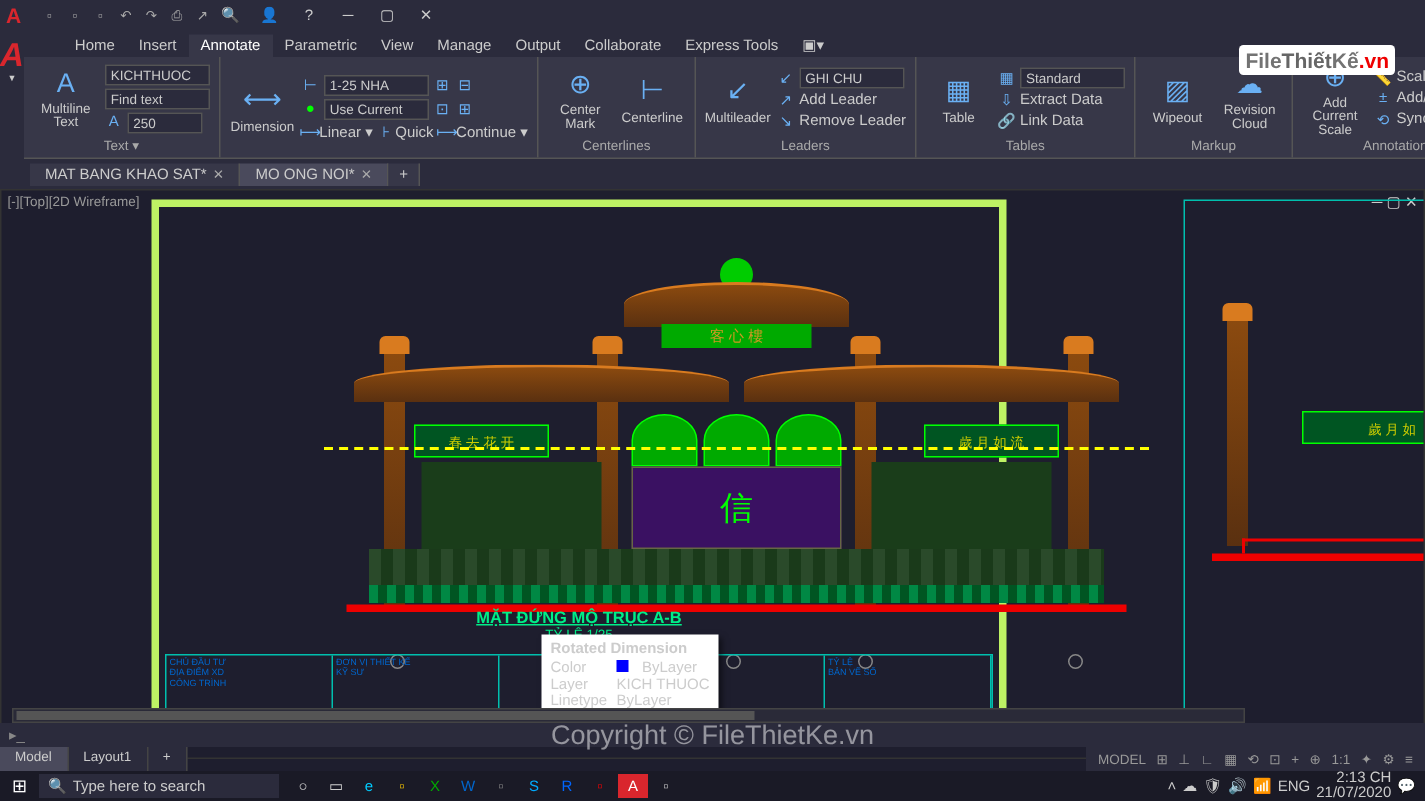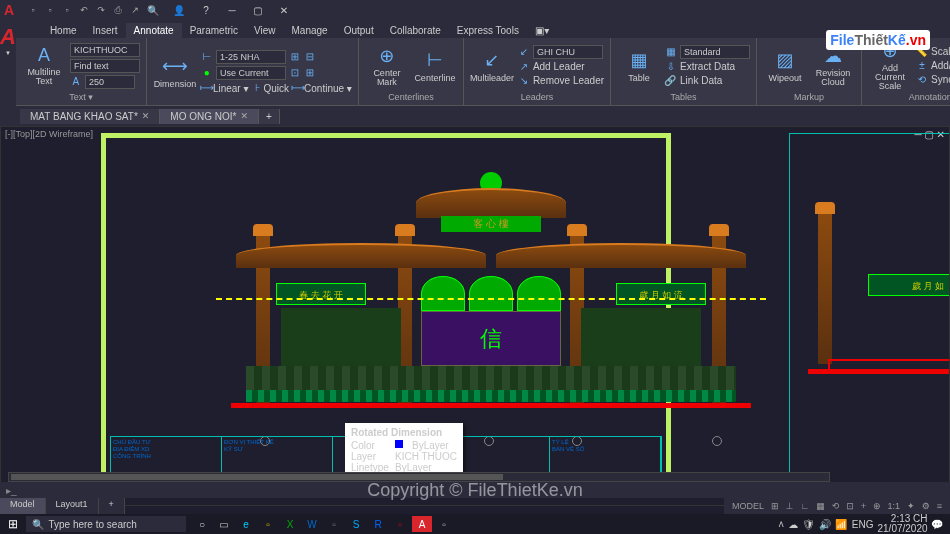--- a/index.html
+++ b/index.html
@@ -66,28 +66,28 @@
 .pillar.p4{right:10px;}
 .dim-dash{position:absolute;top:130px;left:-30px;width:550px;border-top:2px dashed #ff0;}
 .axis-marks{position:absolute;top:260px;left:0;width:490px;height:20px;}
 .axis-marks .ax{position:absolute;width:10px;height:10px;border:1px solid #888;border-radius:50%;top:8px;}
 .drawing-title{position:absolute;left:50%;bottom:60px;transform:translateX(-50%);text-align:center;}
 .drawing-title .t1{color:#0e8;font-size:11px;font-weight:bold;text-decoration:underline;}
 .drawing-title .t2{color:#0e8;font-size:9px;}
 .title-block{position:absolute;bottom:4px;left:4px;right:4px;height:48px;border:1px solid #00bfae;display:flex;}
 .title-block .tb-col{border-right:1px solid #00bfae;flex:1;padding:2px;}
 .title-block .tb-text{color:#06c;font-size:6px;line-height:1.2;}
-.tooltip{position:absolute;left:344px;top:296px;background:#fff;color:#000;padding:4px 6px;font-size:9px;box-shadow:2px 2px 4px rgba(0,0,0,.5);}
+.tooltip{position:absolute;left:360px;top:296px;background:#fff;color:#000;padding:4px 6px;font-size:9px;box-shadow:2px 2px 4px rgba(0,0,0,.5);}
 .tooltip .tt-title{font-weight:bold;margin-bottom:2px;}
 .tooltip .tt-row{display:flex;gap:6px;}
 .tooltip .tt-row .lbl{width:38px;}
 .watermark{position:absolute;left:50%;top:480px;transform:translateX(-50%);font-size:18px;color:rgba(255,255,255,.5);font-weight:500;pointer-events:none;z-index:999;}
 .logo-brand{position:absolute;right:20px;top:30px;z-index:998;background:#fff;padding:2px 4px;border-radius:3px;}
 .logo-brand span{font-size:14px;font-weight:bold;}
-.logo-brand .b1{color:#3b82f6;margin-top:43px;}
+.logo-brand .b1{color:#737373;margin-top:43px;}
 .logo-brand .b2{color:#666;}
 .logo-brand .b3{color:#e00;}
 .cmd-line{position:absolute;bottom:36px;left:0;right:0;height:16px;background:#2b2b3c;display:flex;align-items:center;padding:0 6px;gap:6px;}
 .cmd-line input{flex:1;background:transparent;border:none;color:#aaa;font-size:10px;outline:none;font-style:italic;}
 .model-tabs{position:absolute;bottom:20px;left:0;height:16px;display:flex;background:#2b2b3c;}
 .model-tabs .mtab{padding:1px 10px;font-size:9px;border-right:1px solid #444;}
 .model-tabs .mtab.active{background:#4a4a5c;}
 .taskbar{position:absolute;bottom:0;left:0;right:0;height:20px;background:#1a1a26;display:flex;align-items:center;}
 .taskbar .start{width:26px;height:20px;display:flex;align-items:center;justify-content:center;color:#fff;font-size:12px;}
 .taskbar .search{width:160px;height:16px;background:#2b2b3c;display:flex;align-items:center;padding:0 6px;font-size:9px;color:#888;gap:4px;}
@@ -346,20 +346,24 @@
         <div class="red-line"></div>
         <div class="dim-dash"></div>
         <div class="axis-marks">
           <div class="ax" style="left:14px"></div>
           <div class="ax" style="left:154px"></div>
           <div class="ax" style="left:238px"></div>
           <div class="ax" style="right:154px"></div>
           <div class="ax" style="right:14px"></div>
         </div>
       </div>
+      <div class="drawing-title">
+        <div class="t1">MẶT ĐỨNG MỘ TRỤC A-B</div>
+        <div class="t2">TỶ LỆ 1/25</div>
+      </div>
       <div class="title-block">
         <div class="tb-col">
             <div class="tb-text">CHỦ ĐẦU TƯ<br>ĐỊA ĐIỂM XD<br>CÔNG TRÌNH</div>
           </div>
         <div class="tb-col">
             <div class="tb-text">ĐƠN VỊ THIẾT KẾ<br>KỸ SƯ</div>
           </div>
         <div class="tb-col" style="flex:2"></div>
         <div class="tb-col">
             <div class="tb-text">TỶ LỆ<br>BẢN VẼ SỐ</div>

